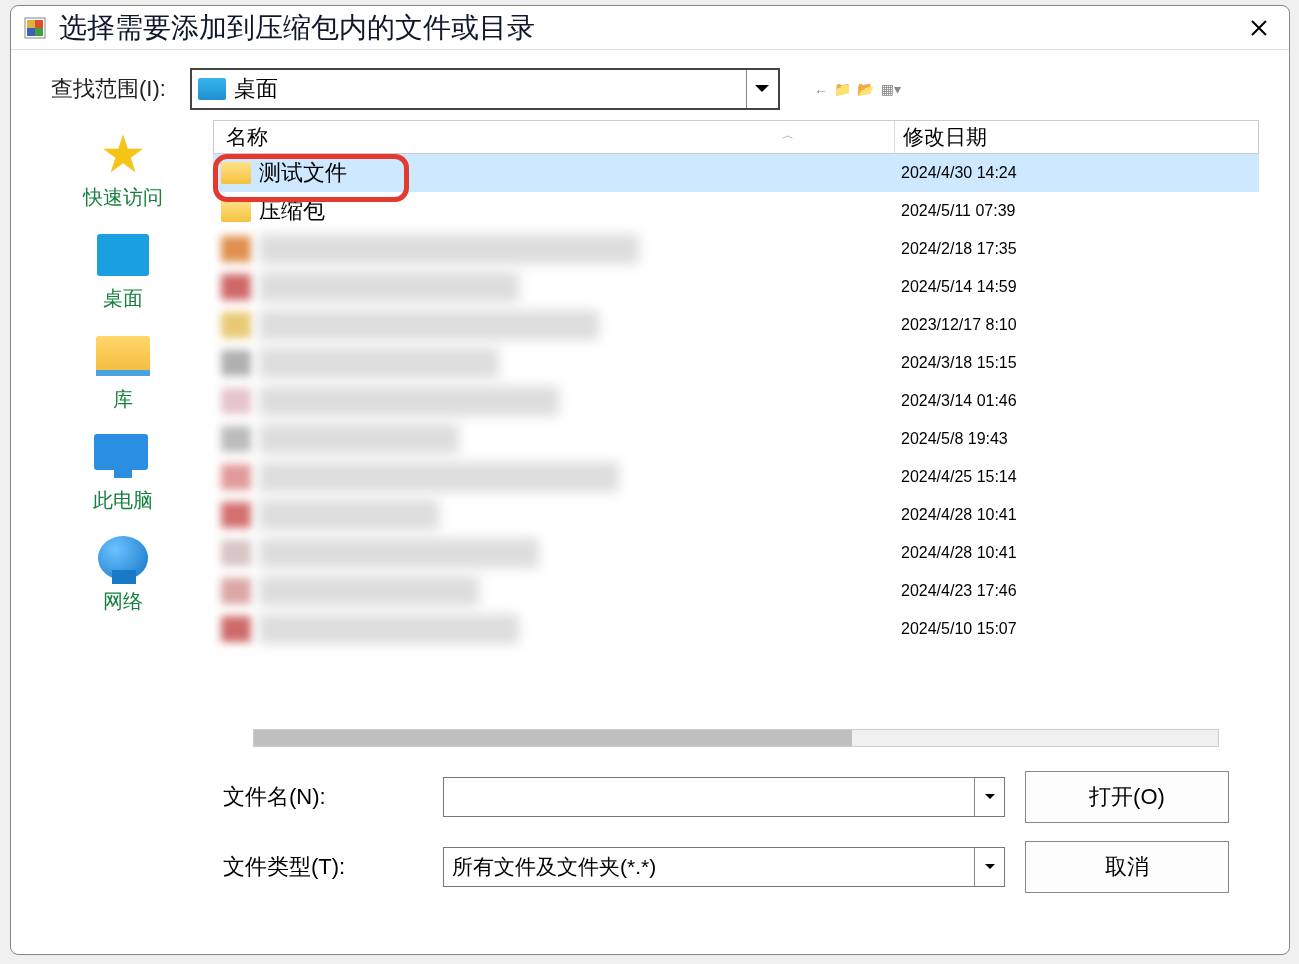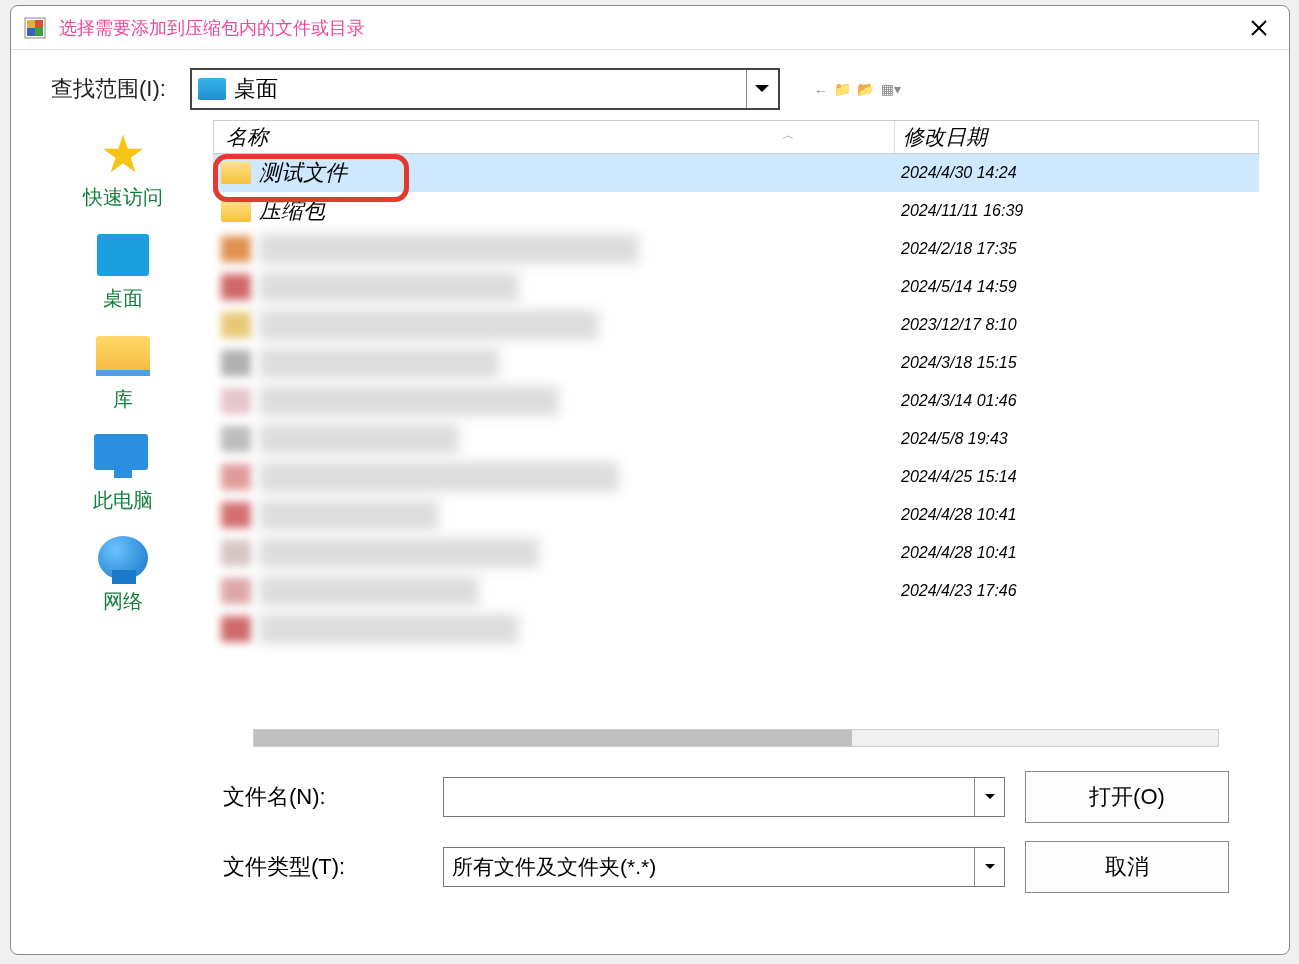--- a/index.html
+++ b/index.html
@@ -28,21 +28,21 @@
       align-items: center;
       height: 44px;
       padding: 0 10px;
       border-bottom: 1px solid #e0e0e0;
     }
     .app-icon {
       width: 28px; height: 28px;
       margin-right: 10px;
       display:flex;align-items:center;justify-content:center;
     }
-    .title-text { font-size: 18px; color: #ec4899; flex: 1; }
+    .title-text { font-size: 28px; color: #0f172a; flex: 1; }
     .close-btn {
       width: 40px; height: 30px;
       display: flex; align-items: center; justify-content: center;
       font-size: 24px; cursor: pointer;
     }
     .topbar {
       display: flex;
       align-items: center;
       padding: 18px 40px 10px 40px;
       gap: 24px;
@@ -110,21 +110,20 @@
       flex:1;
       display:flex;flex-direction:column;
       padding-right: 30px;
     }
     .file-list {
       flex:0 0 auto;
       border-top: none;
       position:relative;
       height: 595px;
       overflow:hidden;
-      font-style:italic;
     }
     .list-header {
       display:flex;
       border: 1px solid #ccc;
       height: 34px;
       align-items:center;
       background:#fff;
     }
     .col-name-h { width: 680px; padding-left:12px; font-size:21px; position:relative; }
     .col-name-h .sort {position:absolute;right:100px;top:4px;font-size:12px;color:#888;}
@@ -277,21 +276,21 @@
                 <div class="folder-ic"></div>
                 <span>测试文件</span>
               </div>
               <div class="col-date">2024/4/30 14:24</div>
             </div>
             <div class="row">
               <div class="col-name">
                 <div class="folder-ic"></div>
                 <span>压缩包</span>
               </div>
-              <div class="col-date">2024/11/11 16:39</div>
+              <div class="col-date">2024/5/11 07:39</div>
             </div>
             <div class="row">
               <div class="col-name">
                 <div class="blur-thumb" style="background: rgb(224, 144, 80);"></div>
                 <div class="blur-name" style="width: 380px;"></div>
               </div>
               <div class="col-date">2024/2/18 17:35</div>
             </div>
             <div class="row">
               <div class="col-name">
@@ -354,20 +353,21 @@
                 <div class="blur-thumb" style="background: rgb(220, 166, 166);"></div>
                 <div class="blur-name" style="width: 220px;"></div>
               </div>
               <div class="col-date">2024/4/23 17:46</div>
             </div>
             <div class="row">
               <div class="col-name">
                 <div class="blur-thumb" style="background: rgb(207, 106, 106);"></div>
                 <div class="blur-name" style="width: 260px;"></div>
               </div>
+              <div class="col-date">2024/5/10 15:07</div>
             </div>
           </div>
         <div class="highlight-red"></div>
       </div>
 
       <div class="hscroll">
         <div class="thumb"></div>
       </div>
 
       <div class="bottom-fields">

